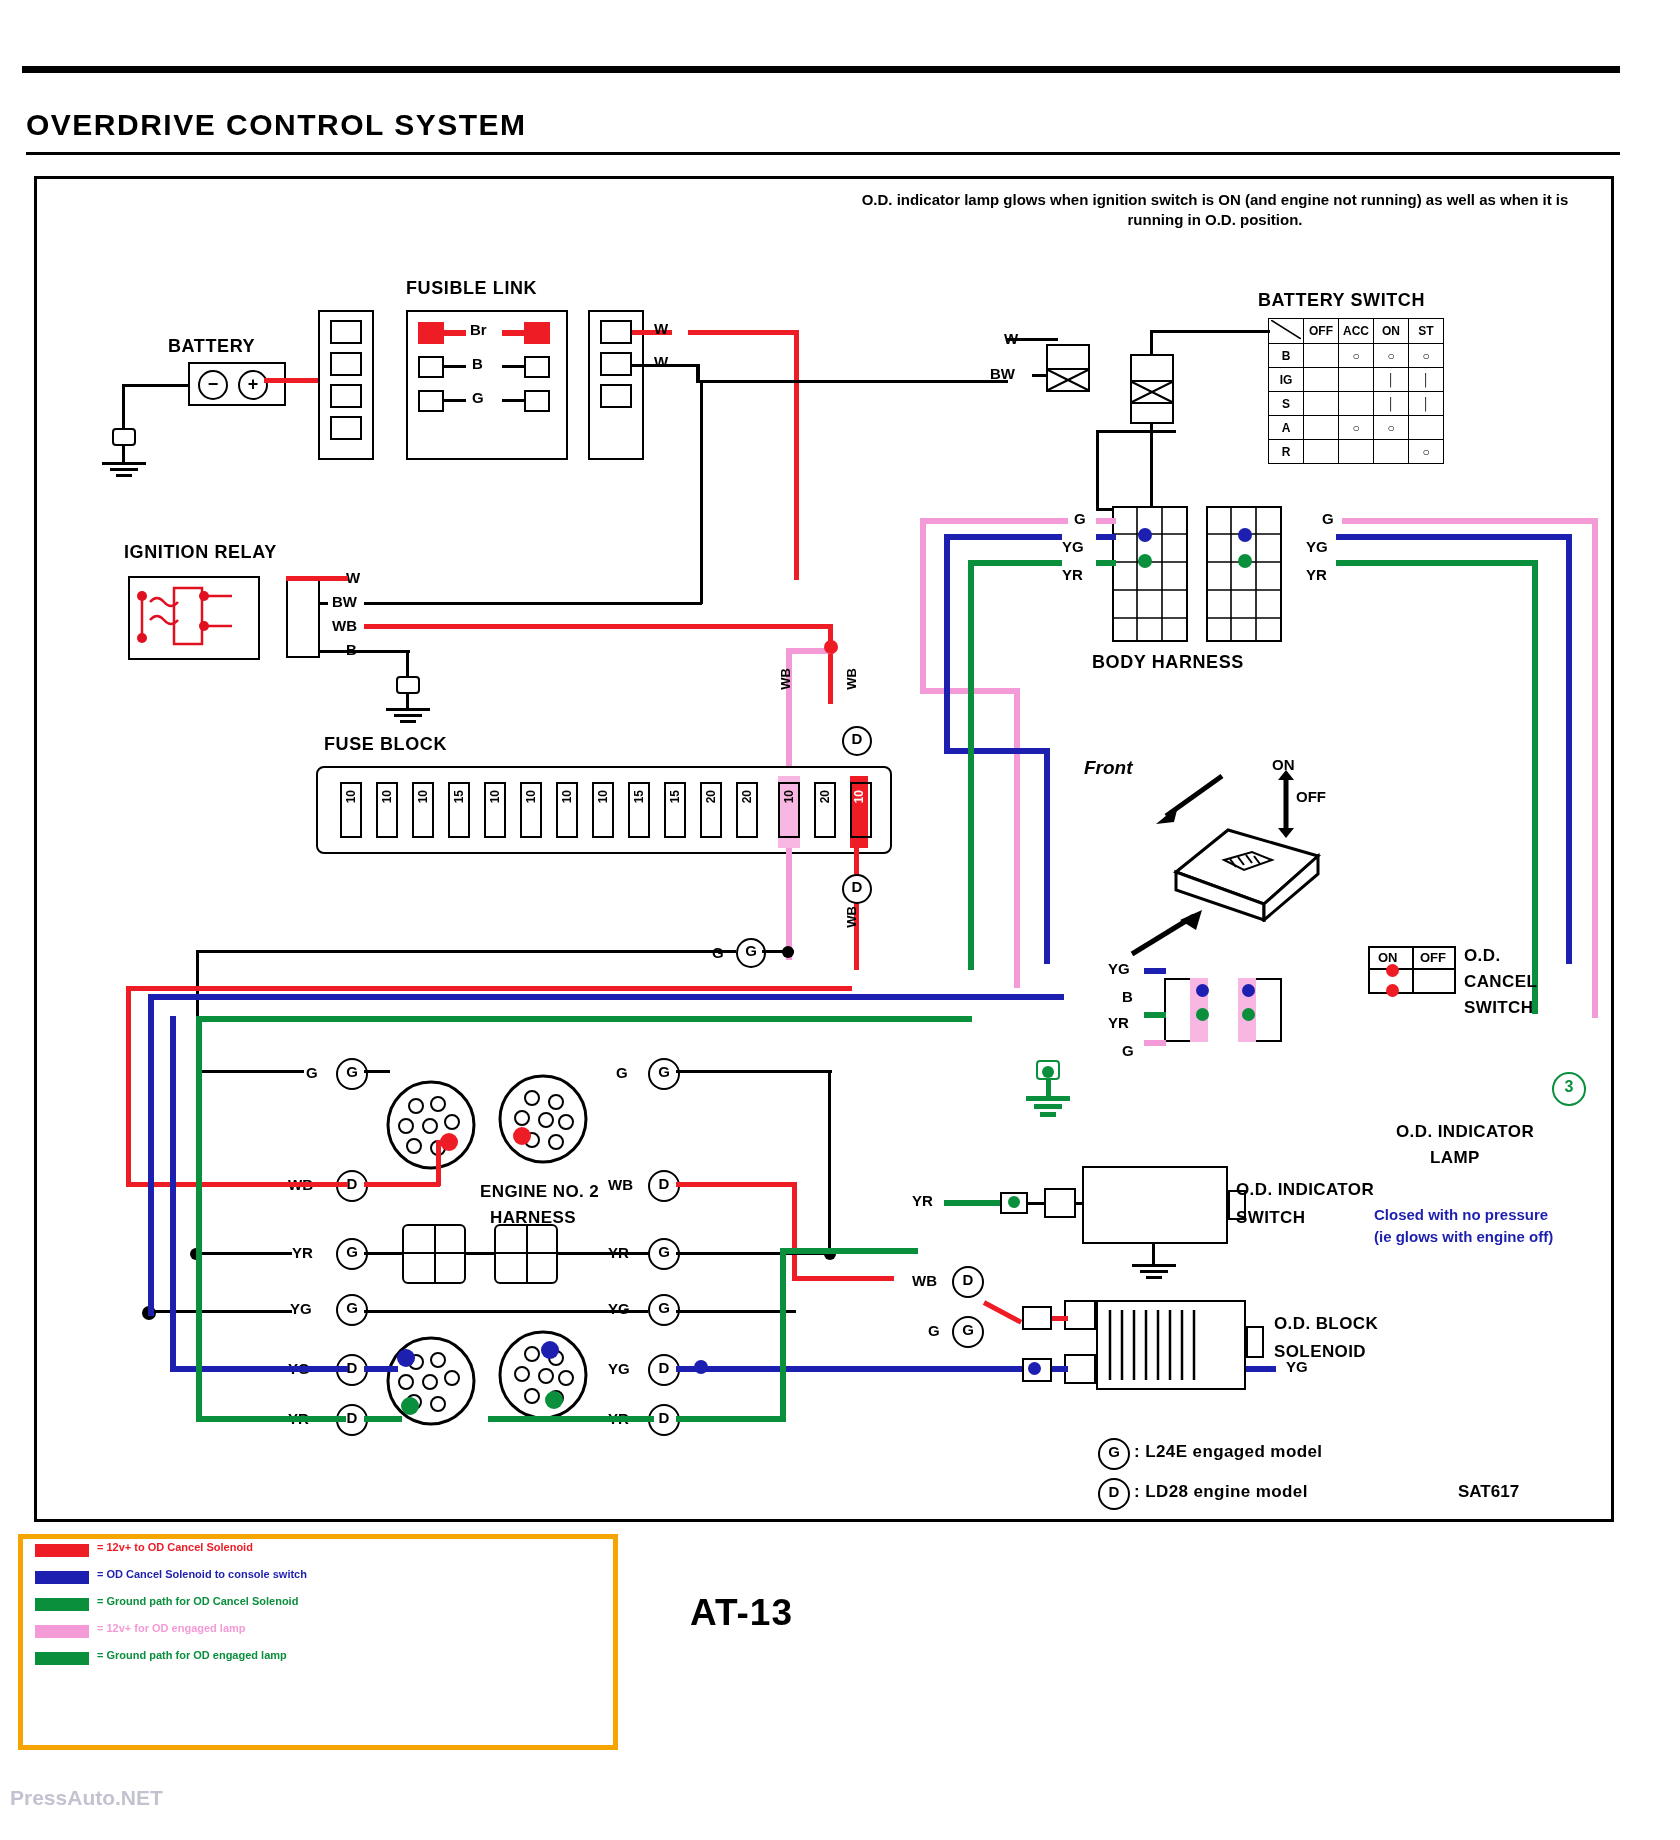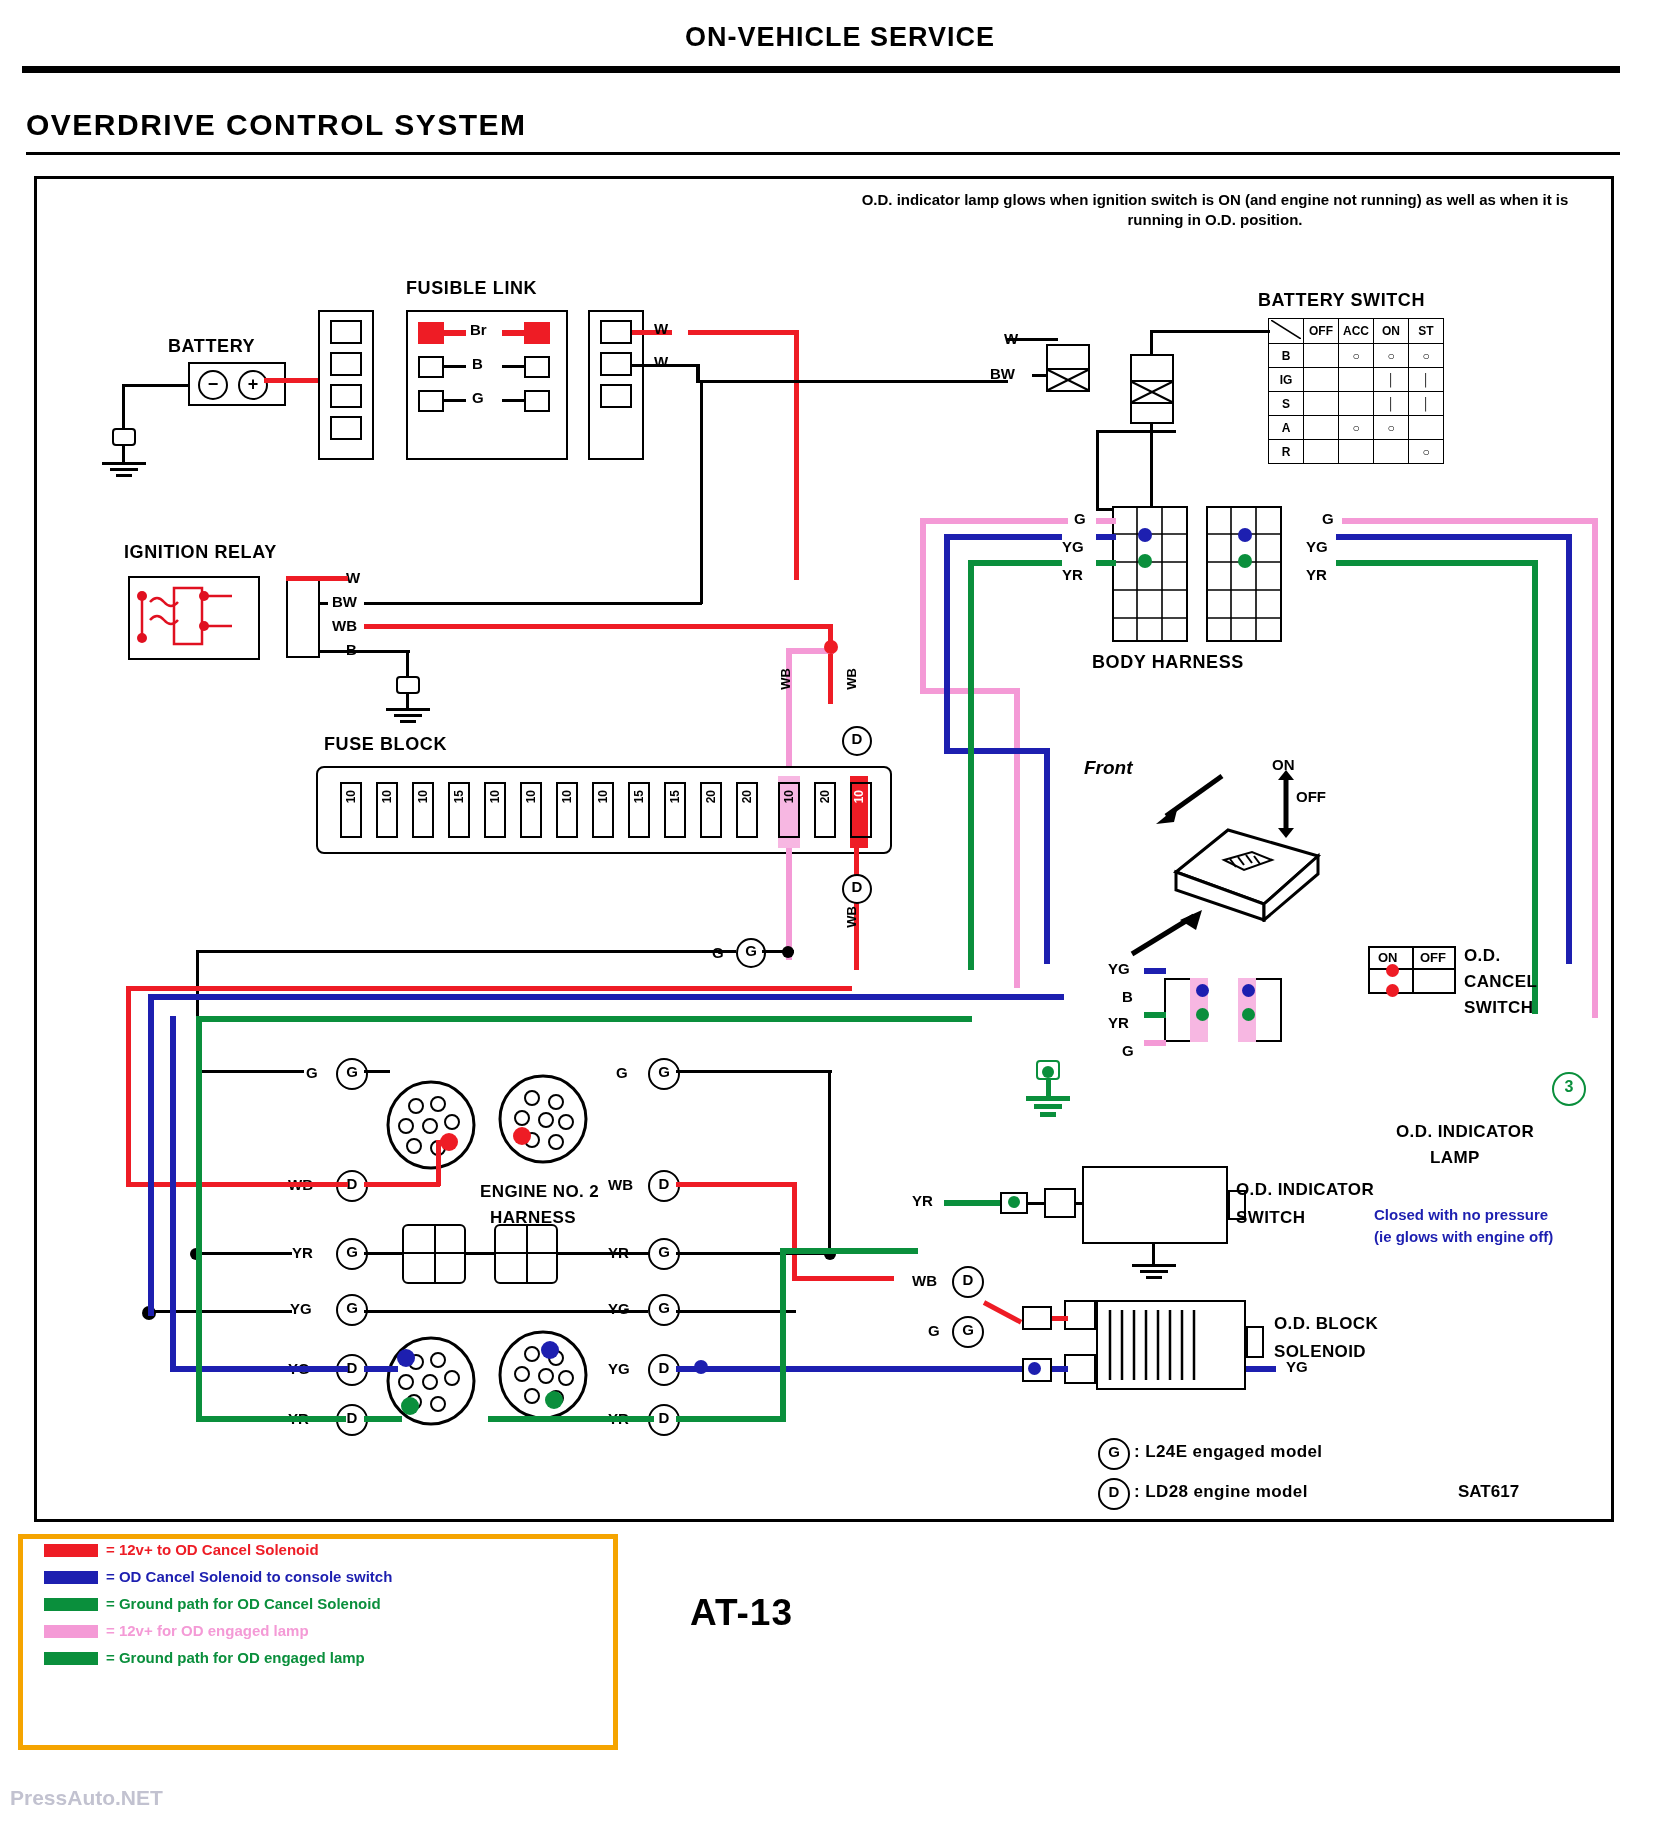--- a/index.html
+++ b/index.html
@@ -25,39 +25,38 @@
   .w-grn{position:absolute;background:#0a8f3c;}
   .w-pnk{position:absolute;background:#f49ad6;}
   .circ{position:absolute;border:2px solid #000;border-radius:50%;background:#fff;text-align:center;}
   .dot{position:absolute;border-radius:50%;background:#000;}
   .dotb{position:absolute;border-radius:50%;background:#1d1fb0;}
   .dotg{position:absolute;border-radius:50%;background:#0a8f3c;}
   .dotr{position:absolute;border-radius:50%;background:#ee1c25;}
   .vt{writing-mode:vertical-rl;transform:rotate(180deg);font-size:13px;font-weight:bold;}
   #legend{left:18px;top:1534px;width:600px;height:216px;border:5px solid #f5a400;box-sizing:border-box;background:#fff;}
   #legend h2{margin:0;padding:6px 0 2px 0;text-align:center;font-size:29px;font-weight:bold;letter-spacing:1px;}
-  .lgrow{position:relative;height:25px;margin:0 0 2px 21px;font-size:15px;font-weight:bold;}
+  .lgrow{position:relative;height:25px;margin:0 0 2px 12px;font-size:11px;font-weight:bold;}
   .sw{position:absolute;left:0;top:5px;width:54px;height:13px;}
   .lgtxt{position:absolute;left:62px;top:2px;white-space:nowrap;}
   #at13{left:690px;top:1592px;font-size:37px;font-weight:bold;letter-spacing:1px;}
   #watermark{left:10px;top:1786px;font-size:21px;font-weight:bold;color:#b8b8c8;opacity:.85;}
   #sat617{left:1458px;top:1482px;font-size:17px;font-weight:bold;}
   table.ig{border-collapse:collapse;}
   table.ig td{border:1.5px solid #000;width:32px;height:21px;text-align:center;font-size:12px;font-weight:bold;}
   .fusecell{position:absolute;width:22px;height:56px;border:2px solid #000;box-sizing:border-box;background:#fff;}
   .fusenum{position:absolute;font-size:12px;font-weight:bold;writing-mode:vertical-rl;transform:rotate(180deg);}
   .pinkhl{position:absolute;background:#f7b7e2;}
   .redhl{position:absolute;background:#ee1c25;}
 </style>
 </head>
 <body>
 
 <div class="page">
 
-  <div class="abs ttl" id="header-title">ON-VEHICLE SERVICE</div>
   <div class="abs" id="header-rule"></div>
   <div class="abs" id="section-title">OVERDRIVE CONTROL SYSTEM</div>
   <div class="abs" id="section-rule"></div>
 
   <div class="abs box" id="diagram-frame"></div>
 
   <div class="abs note" style="left:850px;top:190px;width:730px;text-align:center;">O.D. indicator lamp glows when ignition switch is ON (and engine not running) as well as when it is running in O.D. position.</div>
 
   <div class="abs cap" style="left:168px;top:336px;">BATTERY</div>
   <div class="abs boxthin" style="left:188px;top:362px;width:98px;height:44px;"></div>

